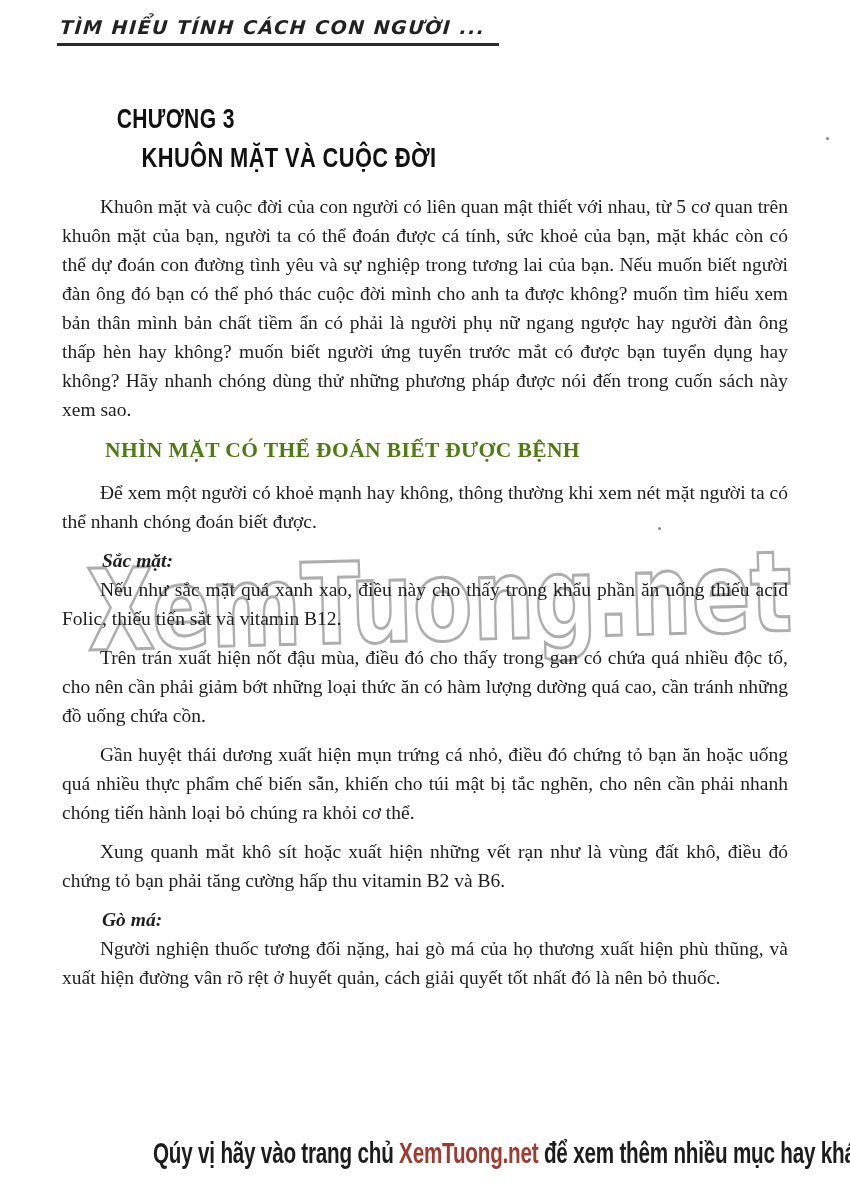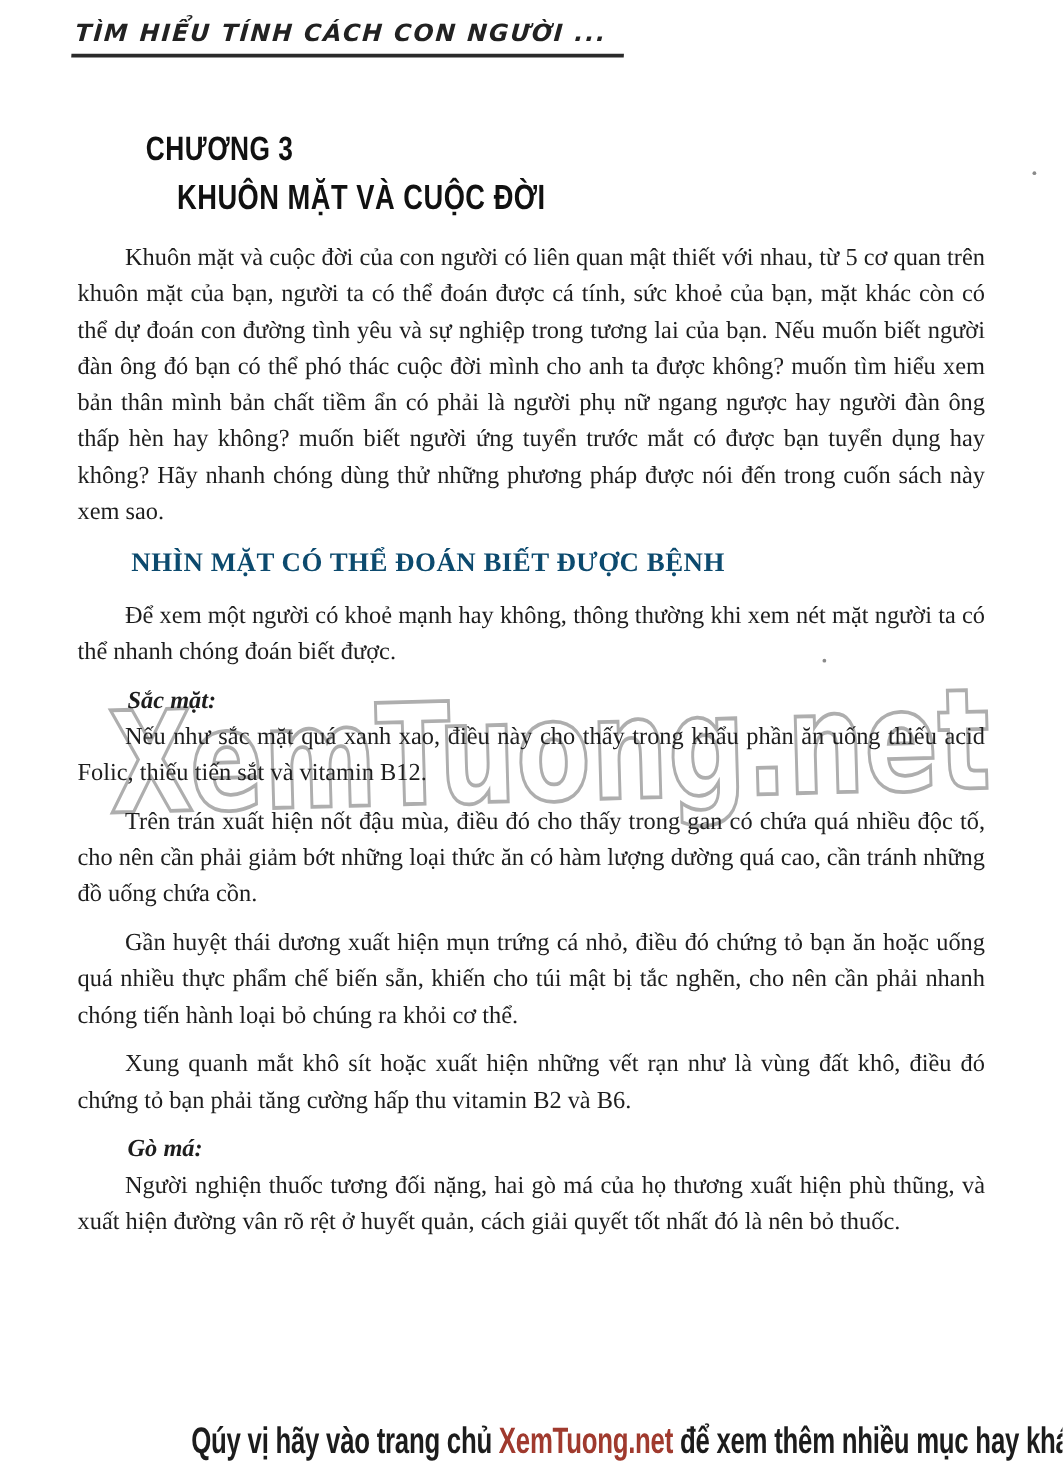--- a/index.html
+++ b/index.html
@@ -38,21 +38,21 @@
     z-index:0;transform:rotate(-1.6deg);pointer-events:none;
   }
   
   .content{
     position:absolute;top:168px;left:62px;width:726px;z-index:1;
     font-size:19.5px;line-height:29px;text-align:justify;margin-top:24px;
   }
   .content p{margin:0 0 10px;}
   p.body-par{text-indent:38px;}
   h2.section-heading{
-    font-size:21.5px;font-weight:bold;color:#0c4a6e;
+    font-size:21.5px;font-weight:bold;color:#4d7c0f;
     margin:12px 0 13px;padding-left:43px;letter-spacing:0.4px;
   }
   p.subhead{
     font-style:italic;margin:0;padding-left:40px;font-weight:bold;
   }
   .first-par{margin-top:15px;}
   
   .footer{
     position:absolute;top:1136px;left:0;width:850px;text-align:center;z-index:2;
   }

